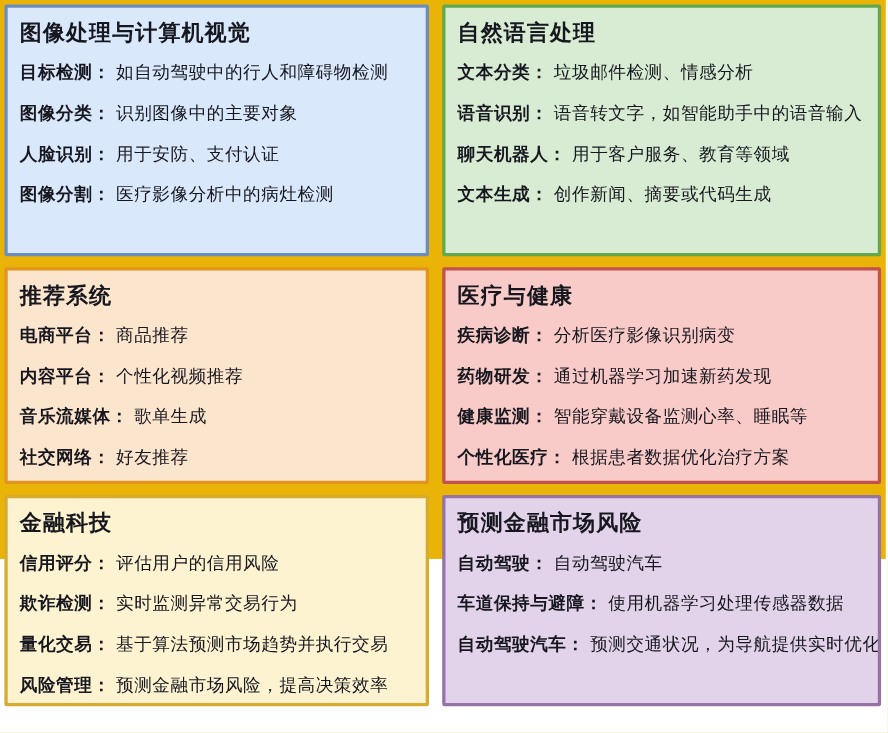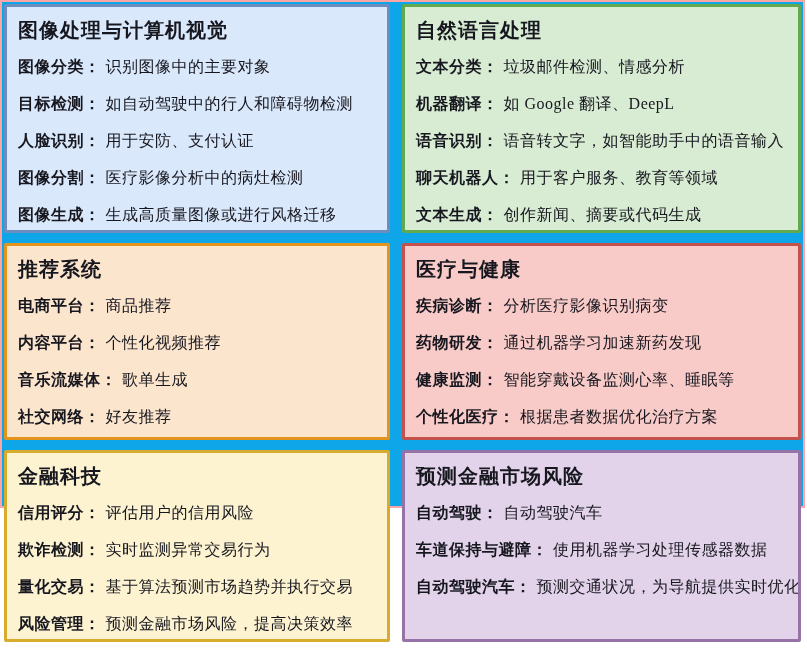--- a/index.html
+++ b/index.html
@@ -4,22 +4,22 @@
 <style>
   * { margin:0; padding:0; box-sizing:border-box; }
   html,body { background:#ffffff; }
   body {
     width:807px; height:666px; position:relative;
     font-family:"Liberation Serif","DejaVu Serif",serif;
   }
   .frame {
     position:absolute; top:0; left:0;
     width:805px; height:508px;
-    border:2px solid #fca5a5;
-    background:#0ea5e9;
+    border:2px solid #eab308;
+    background:#eab308;
     padding:2px;
   }
   .grid {
     display:grid;
     grid-template-columns:386px 1fr;
     grid-template-rows:229px 197px 192px;
     gap:10px 12px;
   }
   .card {
     border:3px solid var(--stroke);
@@ -50,31 +50,29 @@
   .c5 { --fill:#e2d3ea; --stroke:#9673a6; }
 </style>
 </head>
 <body>
 
 <div class="frame">
   <div class="grid">
 
     <section class="card c0">
       <h2>图像处理与计算机视觉</h2>
+      <p class="item"><b>目标检测：</b><span>如自动驾驶中的行人和障碍物检测</span></p>
       <p class="item"><b>图像分类：</b><span>识别图像中的主要对象</span></p>
-      <p class="item"><b>目标检测：</b><span>如自动驾驶中的行人和障碍物检测</span></p>
       <p class="item"><b>人脸识别：</b><span>用于安防、支付认证</span></p>
       <p class="item"><b>图像分割：</b><span>医疗影像分析中的病灶检测</span></p>
-      <p class="item"><b>图像生成：</b><span>生成高质量图像或进行风格迁移</span></p>
     </section>
 
     <section class="card c1">
       <h2>自然语言处理</h2>
       <p class="item"><b>文本分类：</b><span>垃圾邮件检测、情感分析</span></p>
-      <p class="item"><b>机器翻译：</b><span>如 Google 翻译、DeepL</span></p>
       <p class="item"><b>语音识别：</b><span>语音转文字，如智能助手中的语音输入</span></p>
       <p class="item"><b>聊天机器人：</b><span>用于客户服务、教育等领域</span></p>
       <p class="item"><b>文本生成：</b><span>创作新闻、摘要或代码生成</span></p>
     </section>
 
     <section class="card c2">
       <h2>推荐系统</h2>
       <p class="item"><b>电商平台：</b><span>商品推荐</span></p>
       <p class="item"><b>内容平台：</b><span>个性化视频推荐</span></p>
       <p class="item"><b>音乐流媒体：</b><span>歌单生成</span></p>

